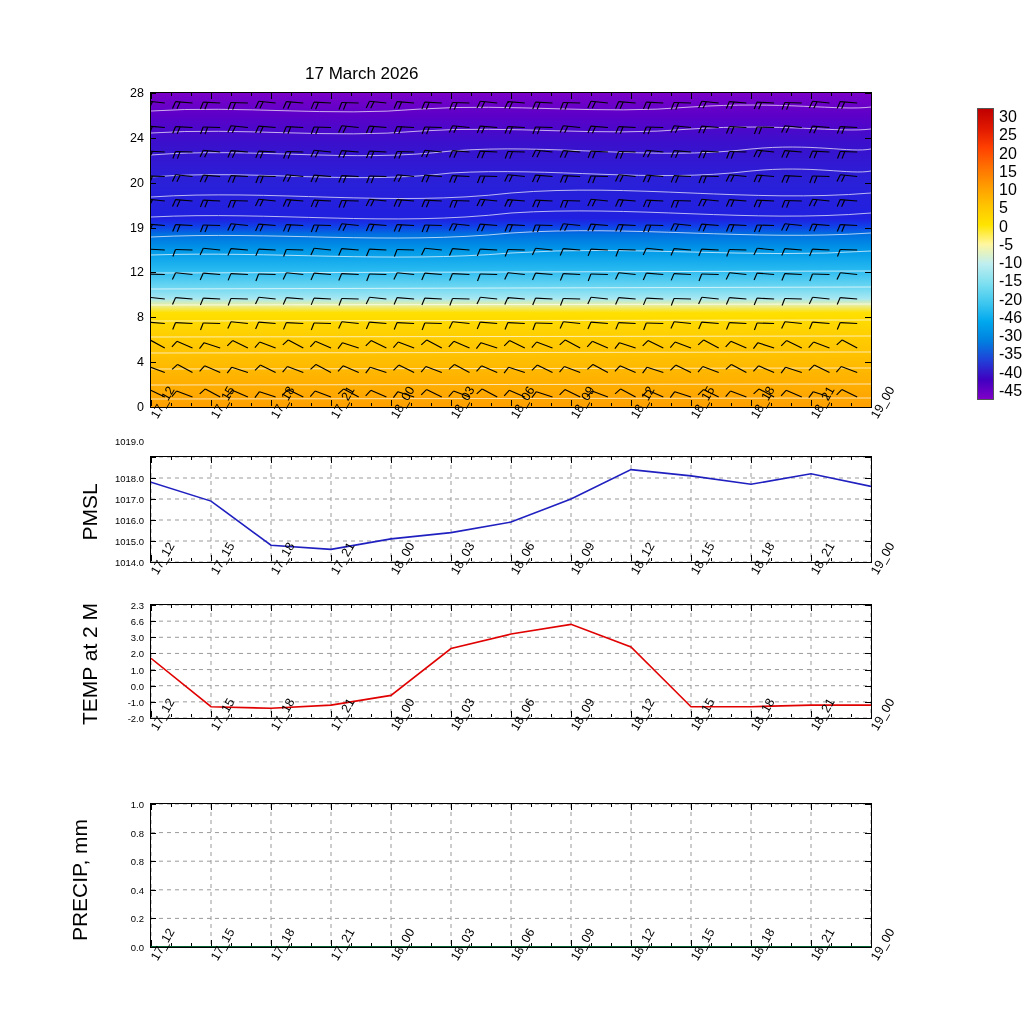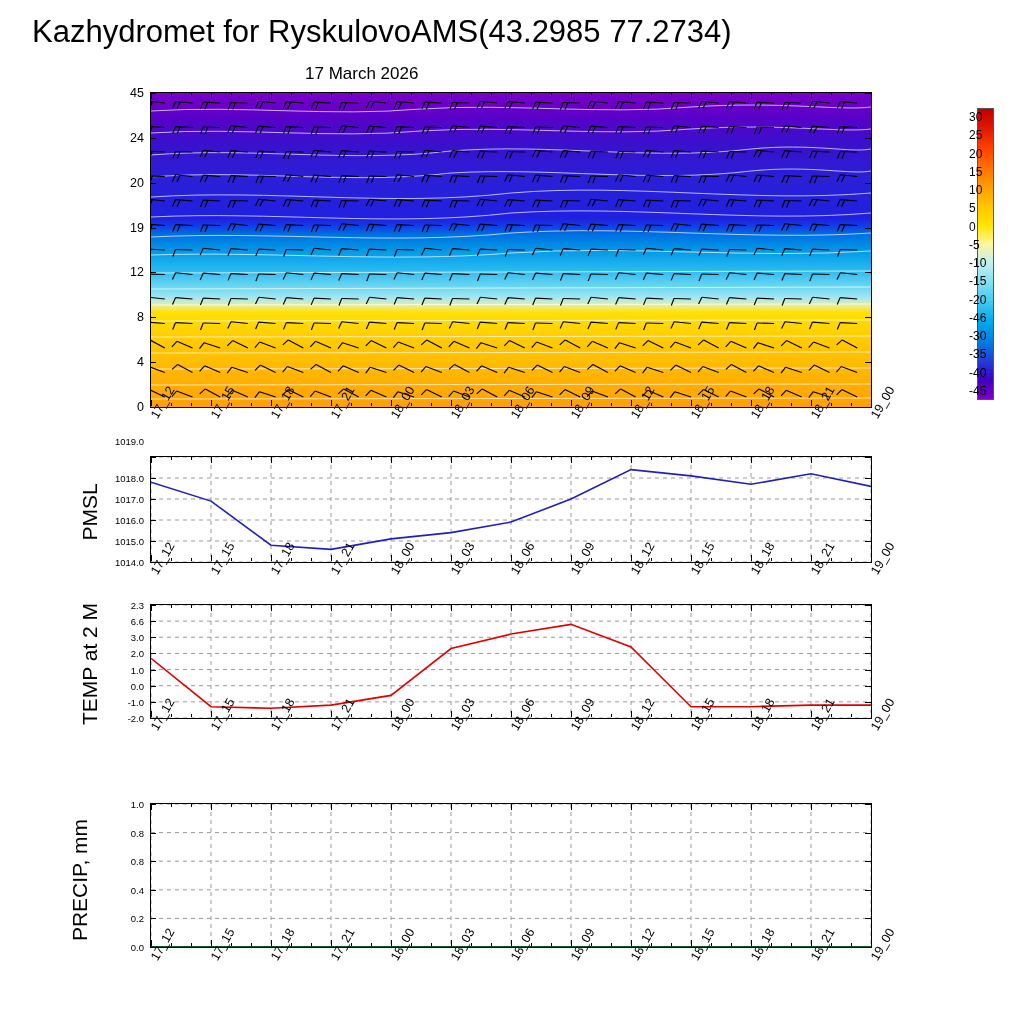--- a/index.html
+++ b/index.html
@@ -106,34 +106,33 @@
     position: absolute;
     left: 977px;
     top: 108px;
     width: 17px;
     height: 292px;
     border: 1px solid #555;
     box-sizing: border-box;
   }
   .cb-label {
     position: absolute;
-    left: 969px;
-    font-size: 12px;
+    left: 999px;
+    font-size: 16px;
     white-space: nowrap;
     transform: translateY(-50%);
   }
 
   svg { display: block; }
 </style>
 </head>
 <body>
 
 <div class="page">
 
-  <div id="main-title">Kazhydromet for RyskulovoAMS(43.2985 77.2734)</div>
   <div id="sub-title">17 March 2026</div>
 
   <div class="panel" id="xsec-panel">
     <svg id="xsec-bg" width="720" height="314" viewBox="0 0 720 314" preserveAspectRatio="none">
       <defs>
         <linearGradient id="tgrad" x1="0" y1="0" x2="0" y2="1">
           <stop offset="0.00" stop-color="#7a00c8"></stop>
           <stop offset="0.07" stop-color="#5d00c8"></stop>
           <stop offset="0.16" stop-color="#3a10cc"></stop>
           <stop offset="0.28" stop-color="#2a20d8"></stop>
@@ -1114,21 +1113,21 @@
       <div class="tickmark-y" style="left: 865px; width: 6px; top: 272.429px;"></div>
       <div class="ytick" style="left: 90px; width: 54px; top: 227.571px; font-size: 12.5px;">19</div>
       <div class="tickmark-y" style="left: 150px; width: 6px; top: 227.571px;"></div>
       <div class="tickmark-y" style="left: 865px; width: 6px; top: 227.571px;"></div>
       <div class="ytick" style="left: 90px; width: 54px; top: 182.714px; font-size: 12.5px;">20</div>
       <div class="tickmark-y" style="left: 150px; width: 6px; top: 182.714px;"></div>
       <div class="tickmark-y" style="left: 865px; width: 6px; top: 182.714px;"></div>
       <div class="ytick" style="left: 90px; width: 54px; top: 137.857px; font-size: 12.5px;">24</div>
       <div class="tickmark-y" style="left: 150px; width: 6px; top: 137.857px;"></div>
       <div class="tickmark-y" style="left: 865px; width: 6px; top: 137.857px;"></div>
-      <div class="ytick" style="left: 90px; width: 54px; top: 93px; font-size: 12.5px;">45</div>
+      <div class="ytick" style="left: 90px; width: 54px; top: 93px; font-size: 12.5px;">28</div>
       <div class="tickmark-y" style="left: 150px; width: 6px; top: 93px;"></div>
       <div class="tickmark-y" style="left: 865px; width: 6px; top: 93px;"></div>
       <div class="ytick small" style="left: 90px; width: 54px; top: 562px; font-size: 9.5px;">1014.0</div>
       <div class="tickmark-y" style="left: 150px; width: 6px; top: 562px;"></div>
       <div class="tickmark-y" style="left: 865px; width: 6px; top: 562px;"></div>
       <div class="ytick small" style="left: 90px; width: 54px; top: 541px; font-size: 9.5px;">1015.0</div>
       <div class="tickmark-y" style="left: 150px; width: 6px; top: 541px;"></div>
       <div class="tickmark-y" style="left: 865px; width: 6px; top: 541px;"></div>
       <div class="ytick small" style="left: 90px; width: 54px; top: 520px; font-size: 9.5px;">1016.0</div>
       <div class="tickmark-y" style="left: 150px; width: 6px; top: 520px;"></div>

